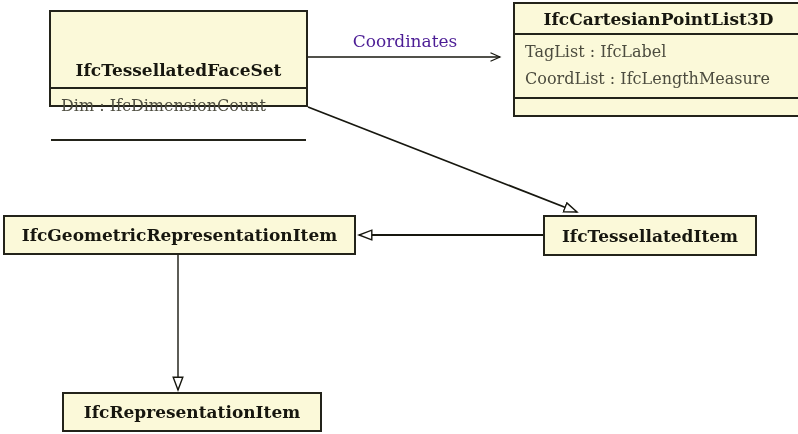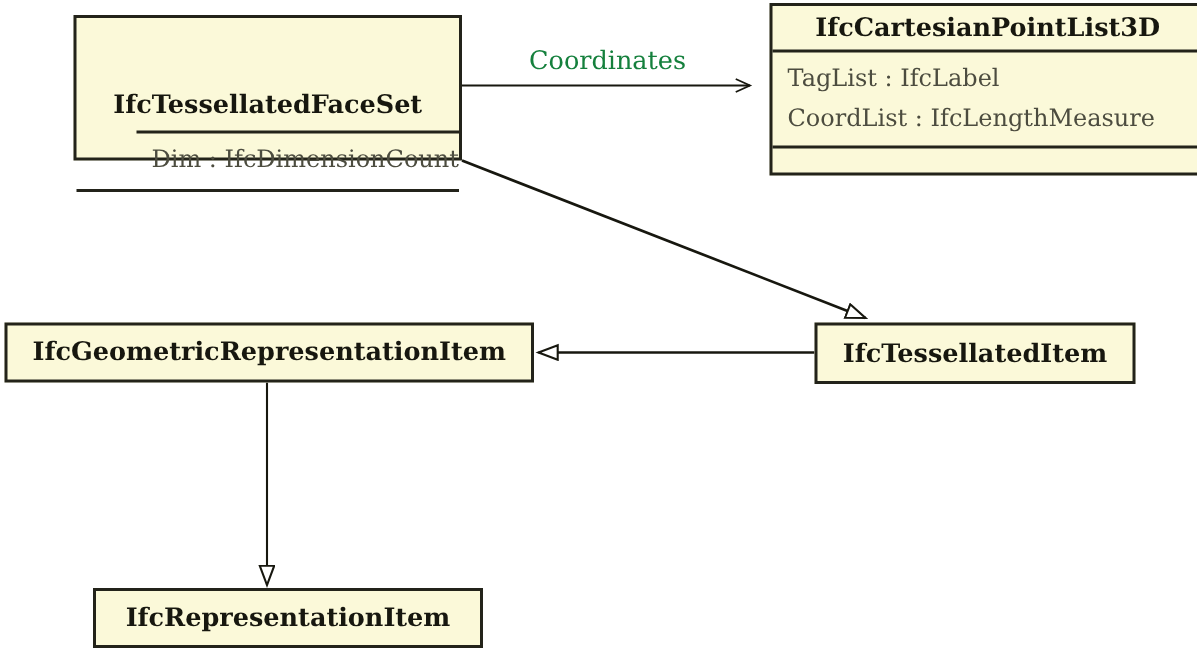--- a/index.html
+++ b/index.html
@@ -34,41 +34,41 @@
   }
   .node .attrs .attr-line{line-height:27px;white-space:nowrap;}
   .node .empty{
     border-top:2px solid #23231a;
     box-sizing:border-box;
   }
 
   
   #node-faceset{left:49px;top:10px;width:259px;height:97px;}
   #node-faceset .title{height:35px;margin-top:40px;}
-  #node-faceset .attrs{height:39px;margin-left:40px;}
+  #node-faceset .attrs{height:52px;}
 
   #node-pointlist{left:498px;top:2px;width:291px;height:115px;margin-left:15px;}
   #node-pointlist .title{height:29px;}
   #node-pointlist .attrs{height:64px;}
 
   #node-geomrep{left:3px;top:215px;width:353px;height:40px;}
   #node-geomrep .title{height:100%;}
 
   #node-tessitem{left:543px;top:215px;width:214px;height:41px;}
   #node-tessitem .title{height:100%;}
 
   #node-repitem{left:62px;top:392px;width:260px;height:40px;}
   #node-repitem .title{height:100%;}
 
   .edge-label{
     position:absolute;
     left:308px;top:31px;width:194px;
     text-align:center;
     font-size:17px;
-    color:#15803d;
+    color:#4c1d95;
     white-space:nowrap;
   }
 </style>
 </head>
 <body>
 
 <div id="canvas">
 
   <svg class="edges" viewBox="0 0 798 434">
     <defs>

